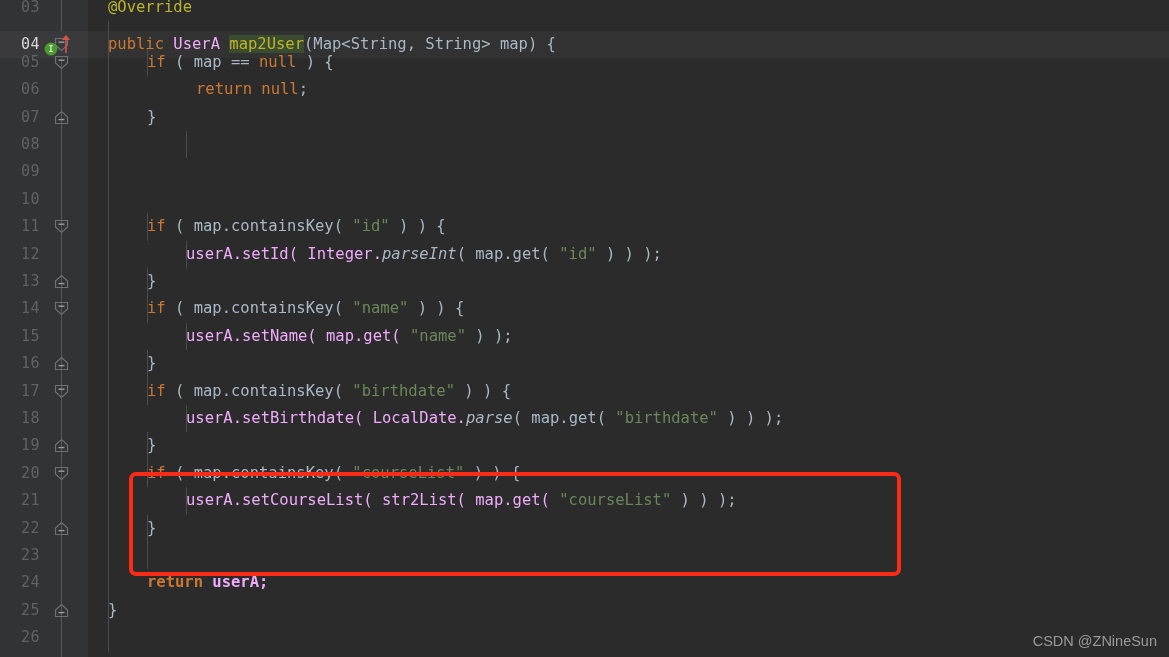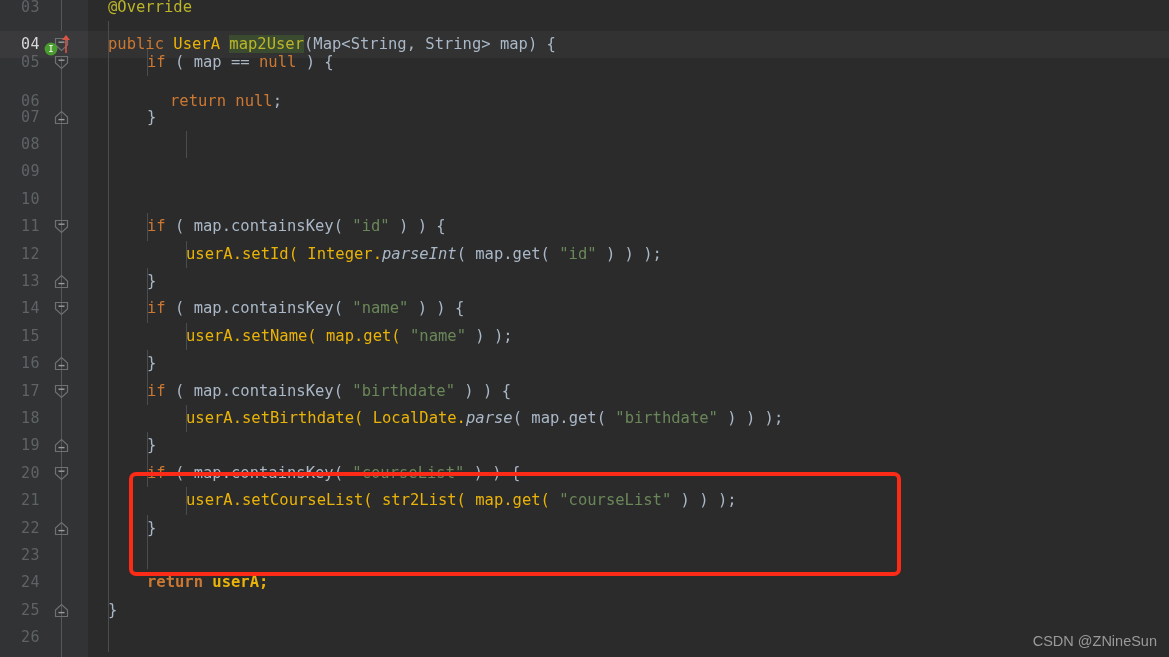--- a/index.html
+++ b/index.html
@@ -129,21 +129,21 @@
   .iguide {
     position: absolute;
     width: 1px;
     background: #4a4d4f;
   }
 
   
   .kw      { color: #cc7832; }
   .str     { color: #6a8759; }
   .anno    { color: #bbb529; }
-  .ident   { color: #eab308; }
+  .ident   { color: #f0abfc; }
   .method-static { color: #a9b7c6; font-style: italic; }
   .hint    { color: #787878; font-size: 14px; font-style: normal; }
   .mname-hl {
     color: #bbb529;
     background: #3b4b30;
   }
   .punct   { color: #a9b7c6; }
 
   
   .anno-box {
@@ -202,24 +202,24 @@
         <div class="gutter-bg"></div>
         <div class="lineno">05</div>
         <div class="fold">
           <svg width="15" height="15" viewBox="0 0 15 15">
             <path d="M1.5 1.5 H13.5 V8 L7.5 13.5 L1.5 8 Z" fill="none" stroke="#6e7173" stroke-width="1.2"></path>
             <path d="M4.5 5.2 H10.5" stroke="#9a9c9e" stroke-width="1.4"></path>
           </svg>
         </div>
         <div class="code" style="left: 147px;"><span class="kw">if</span><span class="punct"> ( map == </span><span class="kw">null</span><span class="punct"> ) {</span></div>
       </div>
-      <div class="row" style="top: 76.2px; margin-top: 12px;">
+      <div class="row" style="top: 76.2px;">
         <div class="gutter-bg"></div>
         <div class="lineno">06</div>
-        <div class="code" style="left: 170px;"><span class="kw">return </span><span class="kw">null</span><span class="punct">;</span></div>
+        <div class="code" style="left: 196px;"><span class="kw">return </span><span class="kw">null</span><span class="punct">;</span></div>
       </div>
       <div class="row" style="top: 103.6px;">
         <div class="gutter-bg"></div>
         <div class="lineno">07</div>
         <div class="fold">
           <svg width="15" height="15" viewBox="0 0 15 15">
             <path d="M1.5 13.5 H13.5 V7 L7.5 1.5 L1.5 7 Z" fill="none" stroke="#6e7173" stroke-width="1.2"></path>
             <path d="M4.5 9.6 H10.5" stroke="#9a9c9e" stroke-width="1.4"></path>
           </svg>
         </div>

